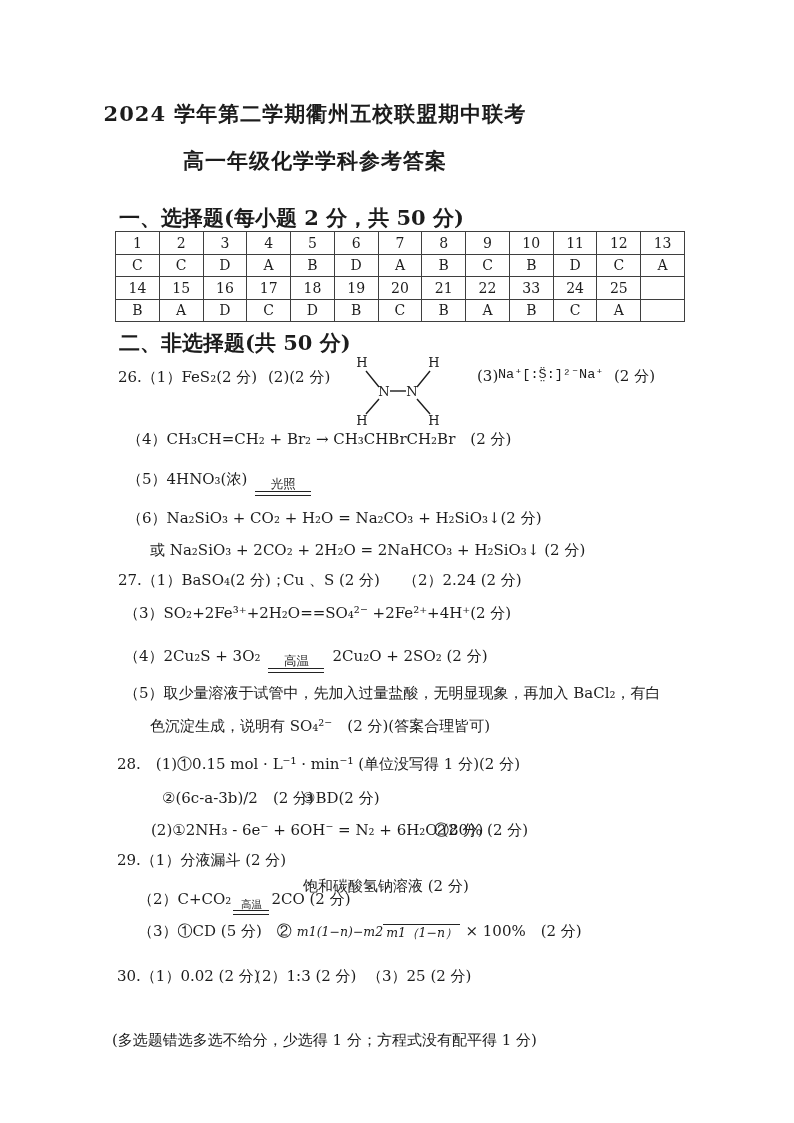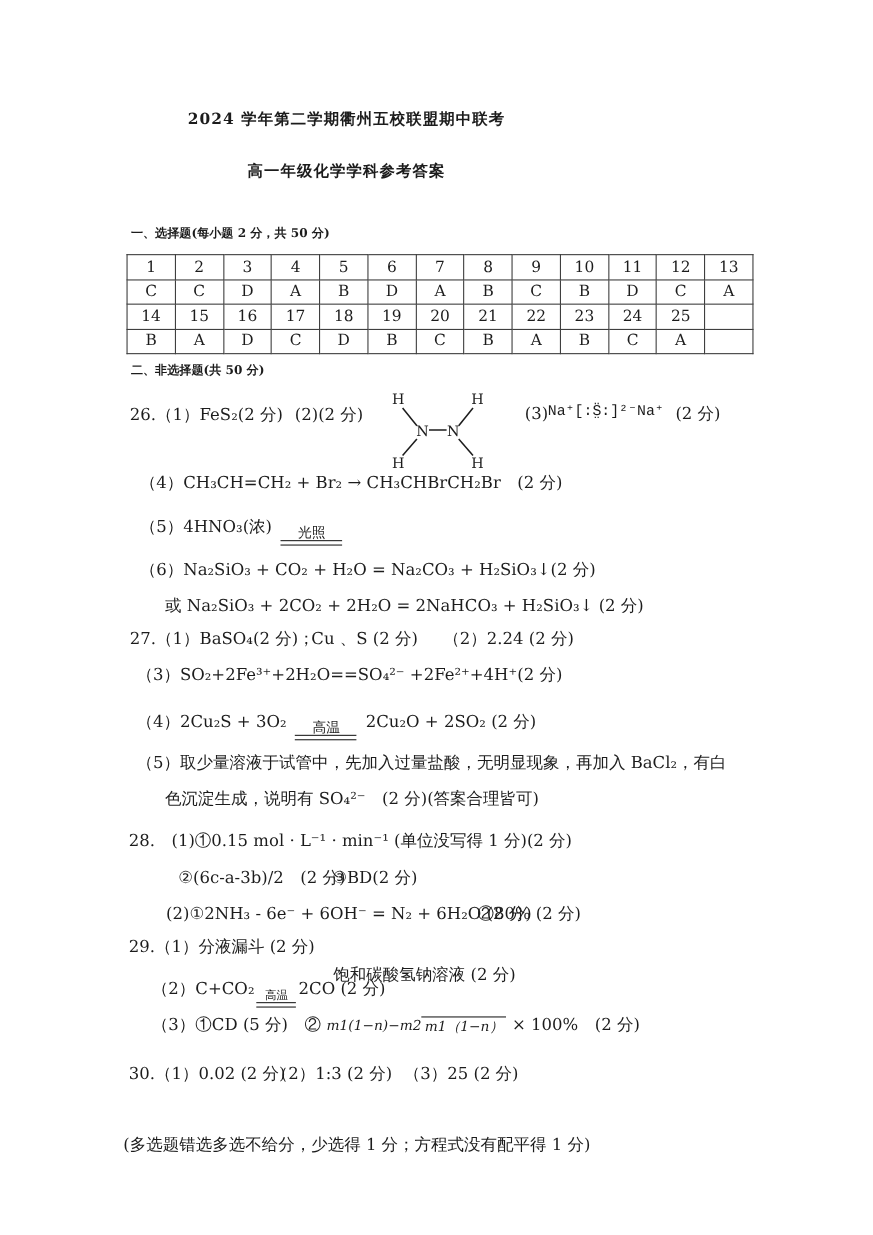--- a/index.html
+++ b/index.html
@@ -7,22 +7,22 @@
     position:relative;
     width:794px;height:1123px;
     margin:0 auto;
     background:#ffffff;
     font-family:"DejaVu Serif","Liberation Serif",serif;
     color:#1c1c1c;
     font-size:15px;
     overflow:hidden;
   }
   .abs{position:absolute;white-space:nowrap;}
-  .doc-title{width:630px;text-align:center;font-weight:bold;font-size:14px;letter-spacing:1px;}
-  .sec-head{font-weight:bold;font-size:11px;}
+  .doc-title{width:630px;text-align:center;font-weight:bold;font-size:21px;letter-spacing:1px;}
+  .sec-head{font-weight:bold;font-size:21px;}
   table.answers{
     border-collapse:collapse;
     table-layout:fixed;
     width:570px;
   }
   table.answers td{
     border:1px solid #3f3f3f;
     height:21.5px;
     text-align:center;
     font-size:14px;
@@ -104,21 +104,21 @@
           <tr>
             <td>14</td>
             <td>15</td>
             <td>16</td>
             <td>17</td>
             <td>18</td>
             <td>19</td>
             <td>20</td>
             <td>21</td>
             <td>22</td>
-            <td>23</td>
+            <td>33</td>
             <td>24</td>
             <td>25</td>
             <td></td>
           </tr>
           <tr>
             <td>B</td>
             <td>A</td>
             <td>D</td>
             <td>C</td>
             <td>D</td>

